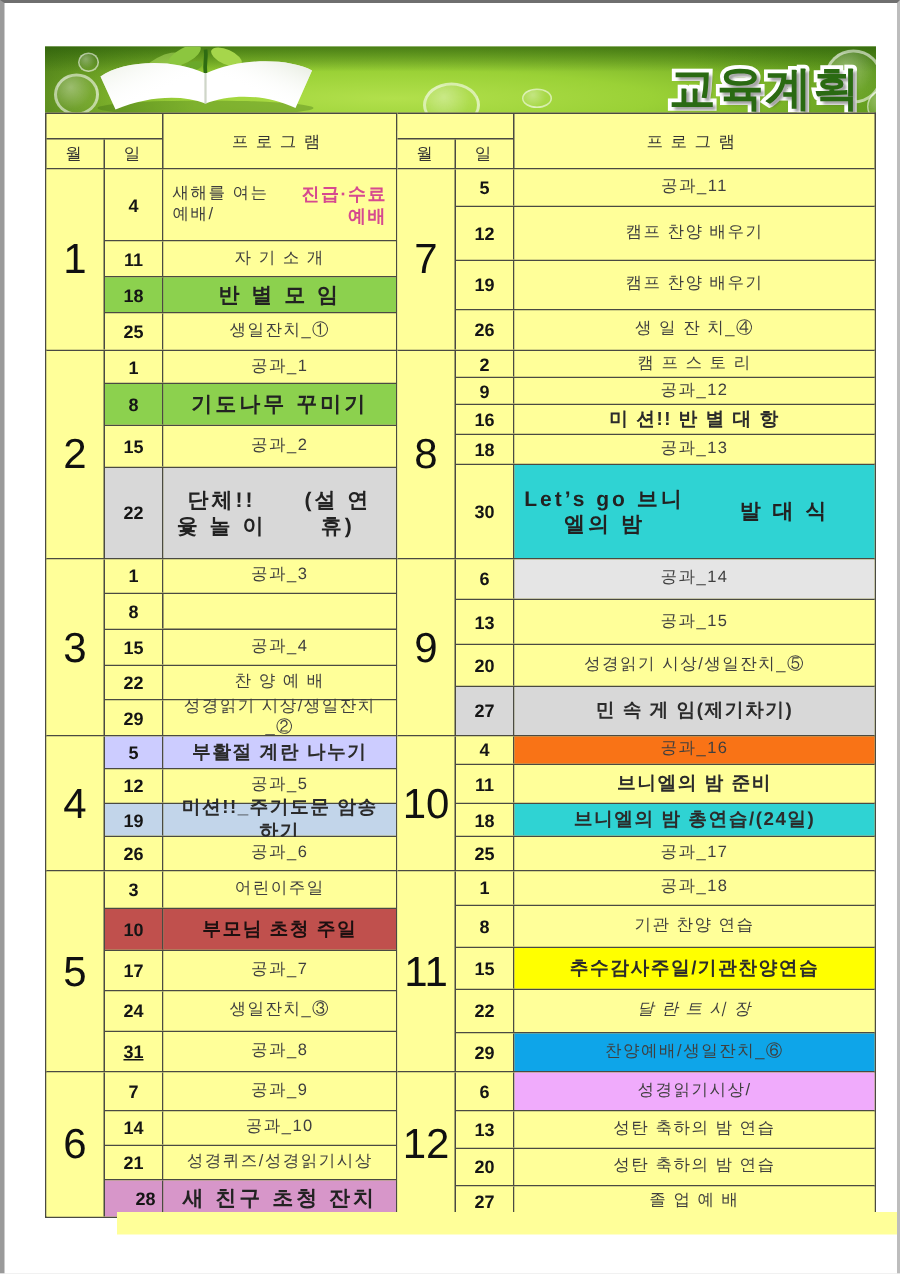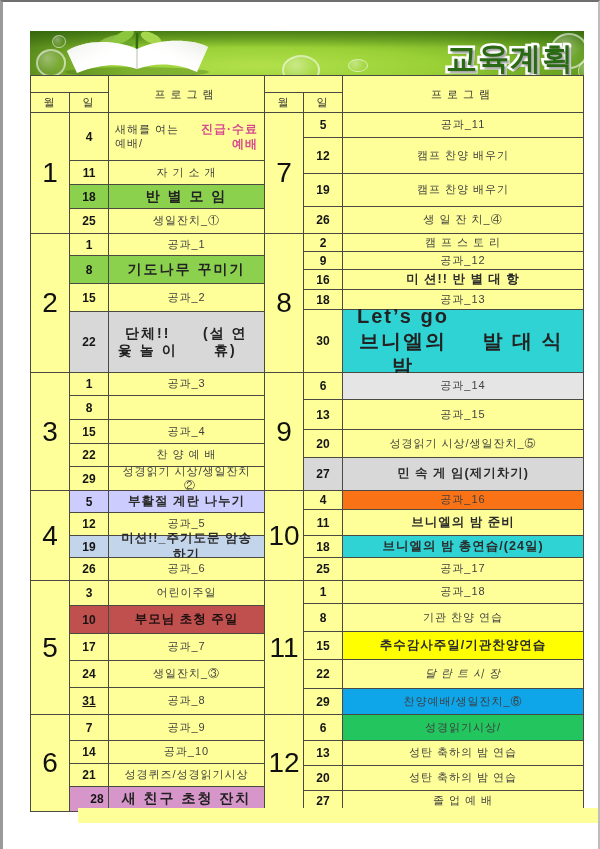--- a/index.html
+++ b/index.html
@@ -355,21 +355,21 @@
                 </div>
               </div>
               <div class="row" style="height: 20px;">
                 <div class="day-col" style="background: rgb(255, 255, 153);">18</div>
                 <div class="prog-col" style="background: rgb(255, 255, 153);">
                   <div class="line">공과_13</div>
                 </div>
               </div>
               <div class="row" style="height: 62px;">
                 <div class="day-col" style="background: rgb(255, 255, 153);">30</div>
-                <div class="prog-col spread" style="background: rgb(47, 211, 211); font-weight: bold; font-size: 20px; letter-spacing: 2px; color: rgb(34, 34, 34);">
+                <div class="prog-col spread" style="background: rgb(47, 211, 211); font-weight: bold; font-size: 14px; letter-spacing: 2px; color: rgb(34, 34, 34);">
                   <div class="line" style="text-align: center;">Let’s go 브니엘의 밤</div>
                   <div class="line" style="text-align: center;">발 대 식</div>
                 </div>
               </div>
             </div>
           </div>
           <div class="block">
             <div class="month-col" style="background: rgb(255, 255, 153);">9</div>
             <div class="rows">
               <div class="row" style="height: 27px;">
@@ -460,21 +460,21 @@
                   <div class="line">찬양예배/생일잔치_⑥</div>
                 </div>
               </div>
             </div>
           </div>
           <div class="block">
             <div class="month-col" style="background: rgb(255, 255, 153);">12</div>
             <div class="rows">
               <div class="row" style="height: 26px;">
                 <div class="day-col" style="background: rgb(255, 255, 153);">6</div>
-                <div class="prog-col" style="background: #22c55e;">
+                <div class="prog-col" style="background: #f0abfc;">
                   <div class="line">성경읽기시상/</div>
                 </div>
               </div>
               <div class="row" style="height: 25px;">
                 <div class="day-col" style="background: rgb(255, 255, 153);">13</div>
                 <div class="prog-col" style="background: rgb(255, 255, 153);">
                   <div class="line">성탄 축하의 밤 연습</div>
                 </div>
               </div>
               <div class="row" style="height: 25px;">

